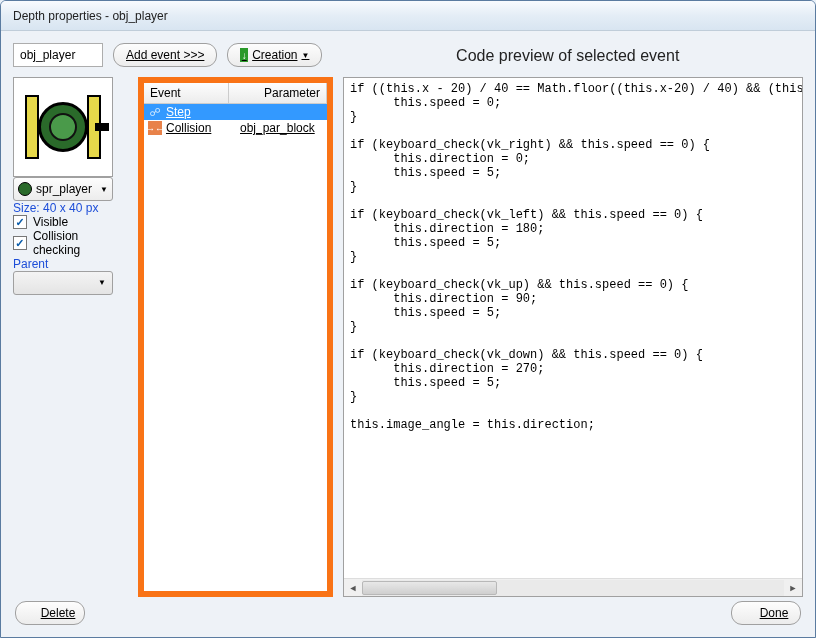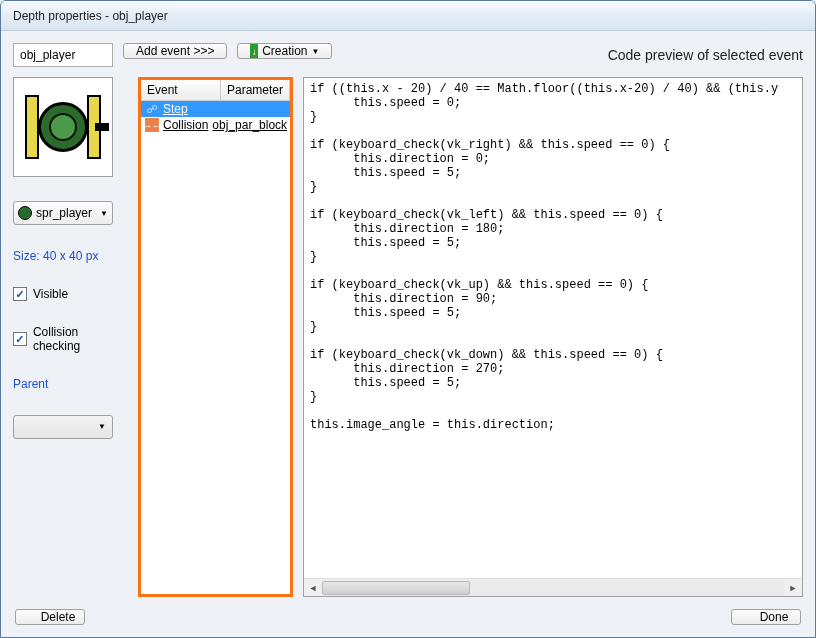--- a/index.html
+++ b/index.html
@@ -29,58 +29,59 @@
       padding: 12px;
     }
     .row-top { display: flex; gap: 10px; margin-bottom: 10px; }
     .text-input {
       background: #fff;
       border: 1px solid #adadad;
       padding: 3px 6px;
       font-size: 12px;
       height: 24px;
     }
-    .name-input { width: 100px; }
+    .name-input { width: 90px; }
     .btn {
       background: linear-gradient(to bottom, #fdfdfd 0%, #ececec 100%);
       border: 1px solid #a0a0a0;
-      border-radius: 3px;
+      border-radius: 11px;
       padding: 3px 12px;
       font-size: 12px;
       cursor: pointer;
-      height: 16px;
+      height: 24px;
       display: inline-flex;
       align-items: center;
       gap: 4px;
+      text-decoration: underline;
     }
     .btn-dropdown { width: 95px; position: relative; }
     .btn-dropdown::after {
       content: "▼";
       font-size: 8px;
       margin-left: auto;
     }
     .creation-icon {
       width: 14px; height: 14px;
       background: #2a9a2a;
       display: inline-flex;
       align-items: center;
       justify-content: center;
       color: #fff;
       font-size: 10px;
       font-weight: bold;
     }
     .preview-label {
       flex: 1;
-      text-align: right;
-      font-size: 14px;
+      text-align: center;
+      font-size: 16px;
       color: #222;
       padding-top: 4px;
     }
     .main-row { display: flex; gap: 10px; height: 520px; }
-    .left-col { width: 115px; display: flex; flex-direction: column; gap: 24px; }
+    .left-col { width: 115px; display: flex; flex-direction: column; gap: 0; }
     .sprite-preview {
       width: 100px; height: 100px;
       background: #fff;
       border: 1px solid #a0a0a0;
       display: flex;
       align-items: center;
       justify-content: center;
     }
     .tank-sprite { width: 72px; height: 72px; position: relative; }
     .tank-body { width: 50px; height: 50px; background: #2a6a2a; border: 3px solid #000; border-radius: 50%; position: absolute; top: 11px; left: 11px; }
@@ -108,23 +109,23 @@
     .depth-input { width: 40px; background: #fff; border: 1px solid #adadad; padding: 2px 4px; font-size: 12px; }
     .parent-select {
       width: 100px; height: 24px;
       background: linear-gradient(to bottom, #f4f4f4, #e4e4e4);
       border: 1px solid #a0a0a0;
       border-radius: 3px;
       position: relative;
     }
     .parent-select::after { content: "▼"; font-size: 8px; position: absolute; right: 6px; top: 6px; }
     .event-list {
-      width: 155px;
-      background: #fff;
-      border: 3px solid #f97316;
+      width: 195px;
+      background: #fff;
+      border: 6px solid #f97316;
       display: flex;
       flex-direction: column;
     }
     .event-header { display: flex; background: linear-gradient(to bottom, #fdfdfd, #ececec); border-bottom: 1px solid #ccc; font-size: 12px; }
     .event-header > div { padding: 3px 6px; border-right: 1px solid #ccc; }
     .eh-event { width: 85px; }
     .eh-param { flex: 1; text-align: right; }
     .event-body { flex: 1; }
     .event-row { display: flex; font-size: 12px; padding: 1px 4px; align-items: center; gap: 4px; }
     .event-row.selected { background: #3399ff; color: #fff; }

